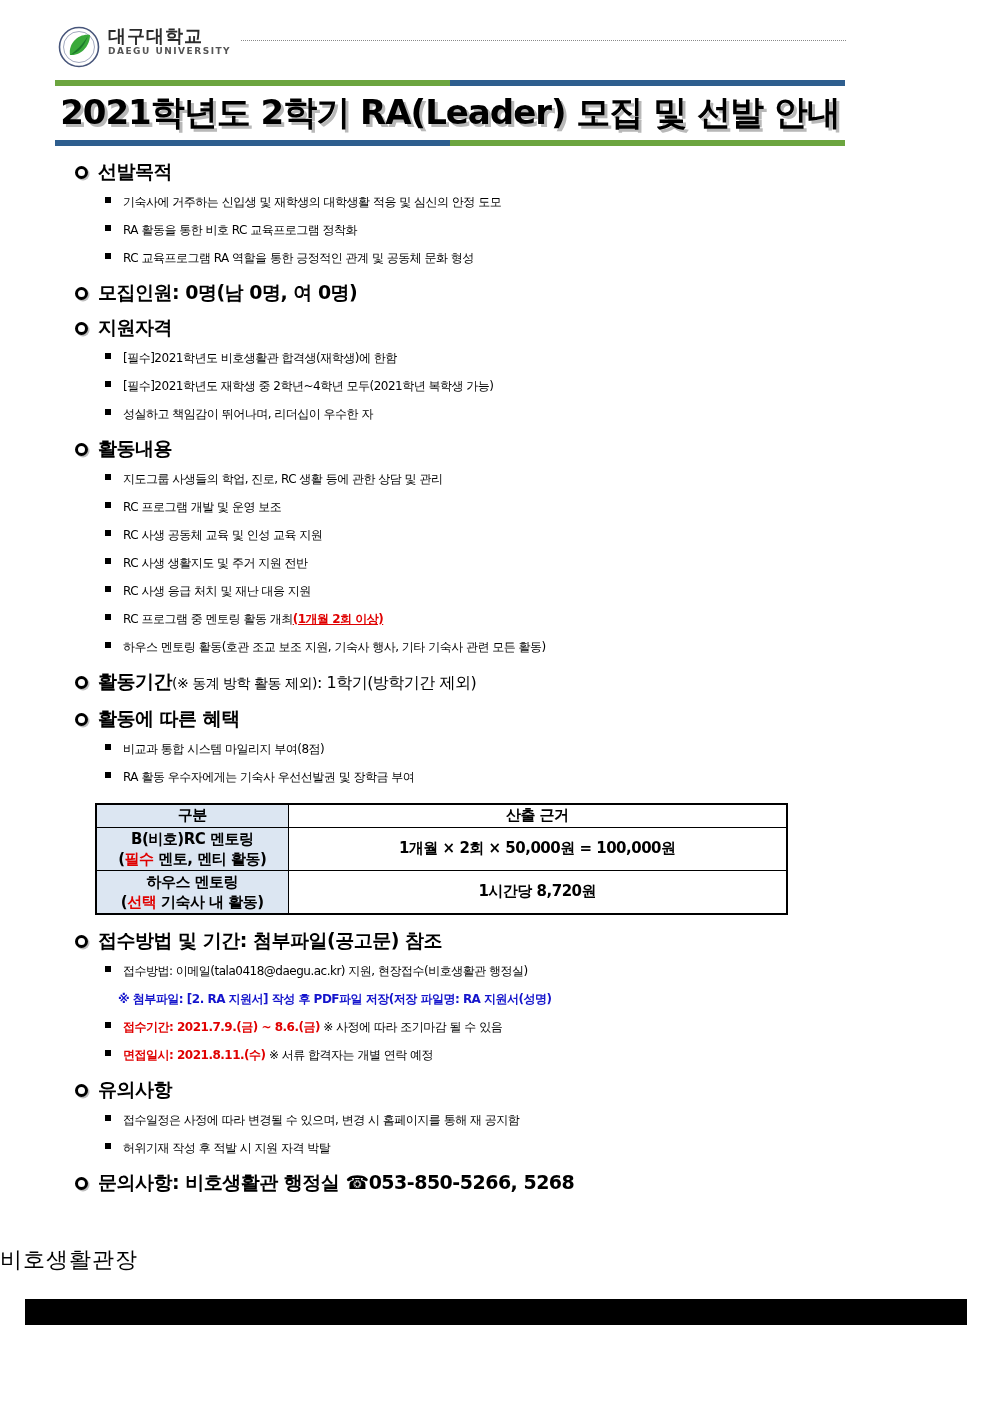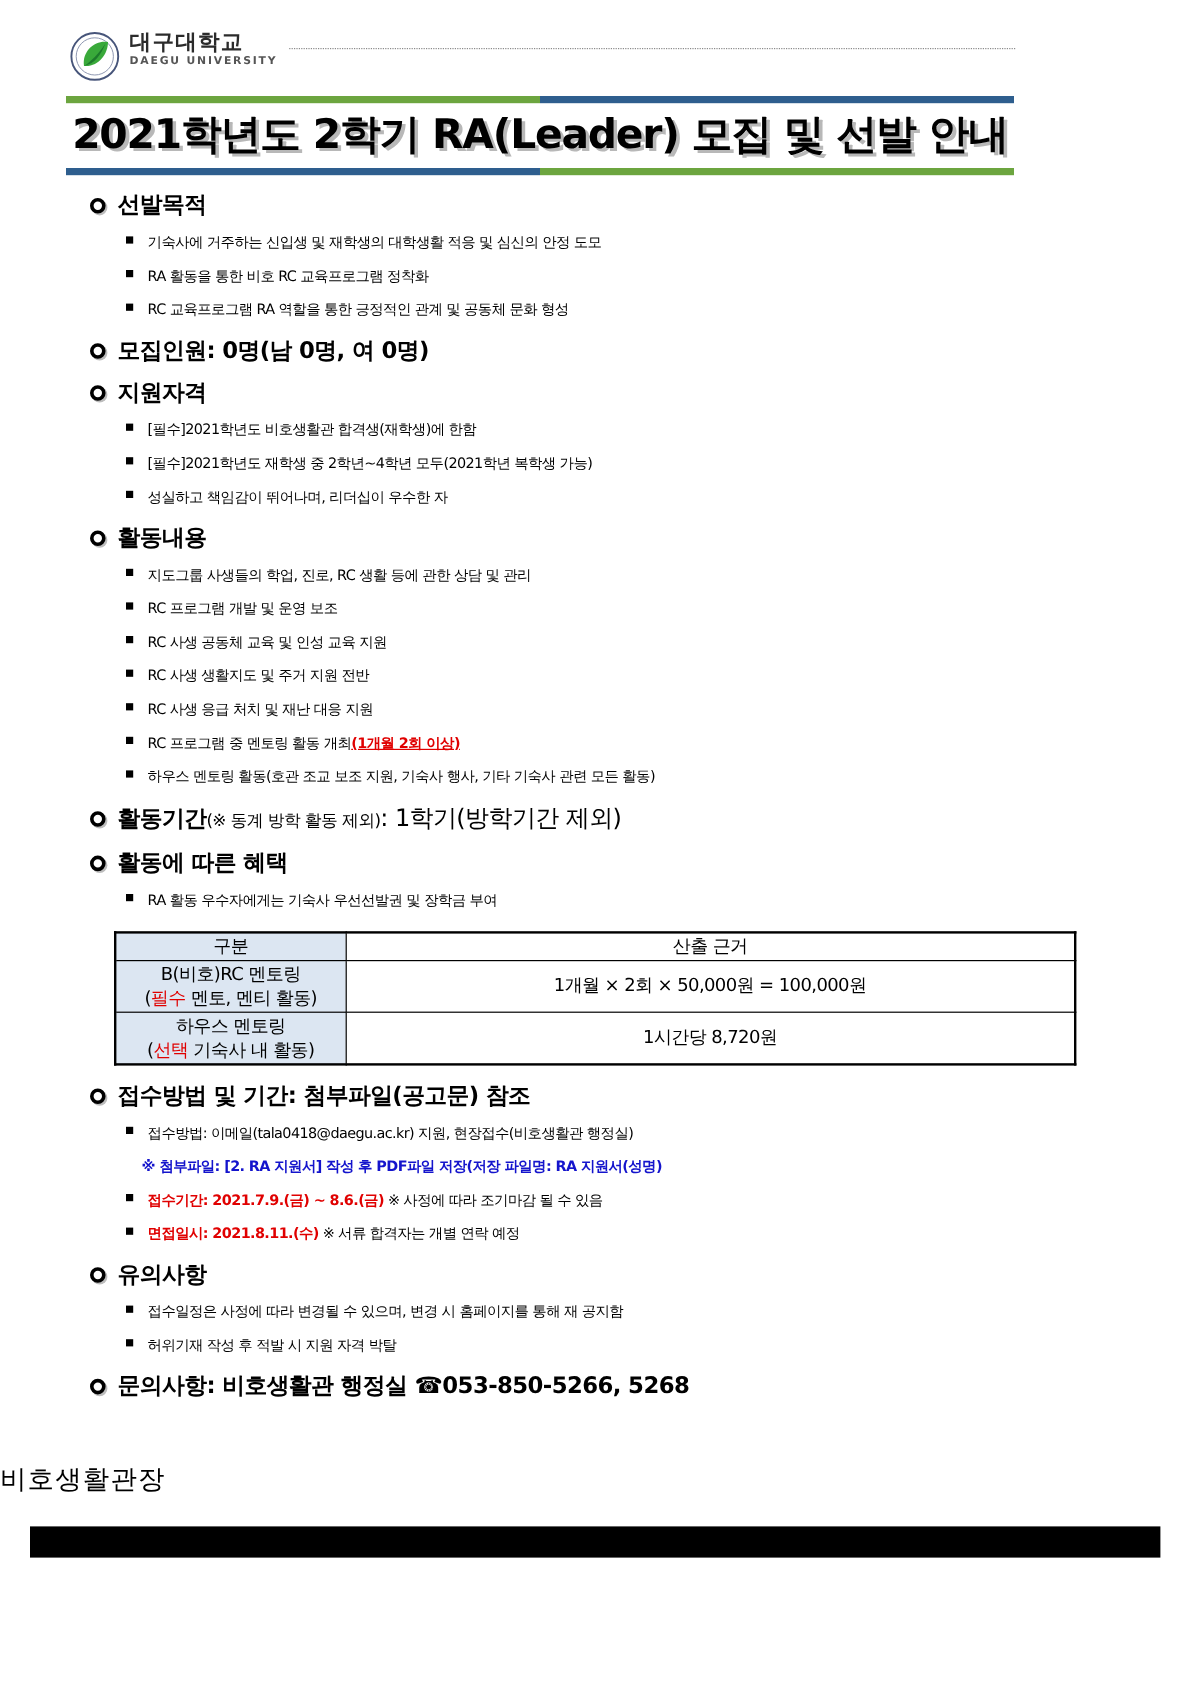--- a/index.html
+++ b/index.html
@@ -57,21 +57,21 @@
     display: inline-block;
     width: 13px; height: 13px;
     border: 3.5px solid #000;
     border-radius: 50%;
     margin-right: 10px;
     box-shadow: 1.5px 1.5px 0 #bdbdbd;
     vertical-align: -1px;
     background: #fff;
   }
   .sec-note { font-size: 14px; font-weight: normal; letter-spacing: -0.5px; }
-  .sec-val { font-size: 20px; font-weight: normal; letter-spacing: -0.5px; }
+  .sec-val { font-size: 16px; font-weight: normal; letter-spacing: -0.5px; }
 
   .item-row {
     margin-left: 105px;
     line-height: 28px;
     font-size: 12px;
     letter-spacing: -0.5px;
   }
   .sqbullet {
     display: inline-block;
     width: 6px; height: 6px;
@@ -84,24 +84,25 @@
   .red-b { color: #E00000; font-weight: bold; }
   .red-bu { color: #E00000; font-weight: bold; text-decoration: underline; }
   .blue-b { color: #1414CC; font-weight: bold; }
   .blue-bu { color: #1414CC; font-weight: bold; text-decoration: underline; }
   .red-t { color: #E00000; }
 
   
   .pay-table {
     border-collapse: collapse;
     margin: 12px 0 10px 95px;
-    width: 802px;
+    width: 693px;
     table-layout: fixed;
     font-size: 15px;
     letter-spacing: -0.5px;
+    font-weight: bold;
   }
   .pay-table td {
     border: 1px solid #000;
     text-align: center;
     vertical-align: middle;
     padding: 1px 4px;
   }
   .pay-table { border: 2.5px solid #000; }
   .pay-table .col-name { width: 192px; background: #DCE6F2; }
   .pay-table .hdr-row td { height: 23px; }
@@ -187,20 +188,21 @@
     </div>
     <div class="item-row"><span class="sqbullet"></span><span>하우스 멘토링 활동(호관 조교 보조 지원, 기숙사 행사, 기타 기숙사 관련 모든 활동)</span></div>
 
     <div class="sec-row">
       <span class="obullet"></span><span>활동기간</span><span class="sec-note">(※ 동계 방학 활동 제외)</span><span class="sec-val">: 1학기(방학기간 제외)</span>
     </div>
 
     <div class="sec-row">
       <span class="obullet"></span><span>활동에 따른 혜택</span>
     </div>
+    <div class="item-row"><span class="sqbullet"></span><span>비교과 통합 시스템 마일리지 부여(8점)</span></div>
     <div class="item-row"><span class="sqbullet"></span><span>RA 활동 우수자에게는 기숙사 우선선발권 및 장학금 부여</span></div>
 
     <table class="pay-table">
       <tbody>
         <tr class="hdr-row">
           <td class="col-name">구분</td>
           <td>산출 근거</td>
         </tr>
         <tr class="data-row">
           <td class="col-name">

